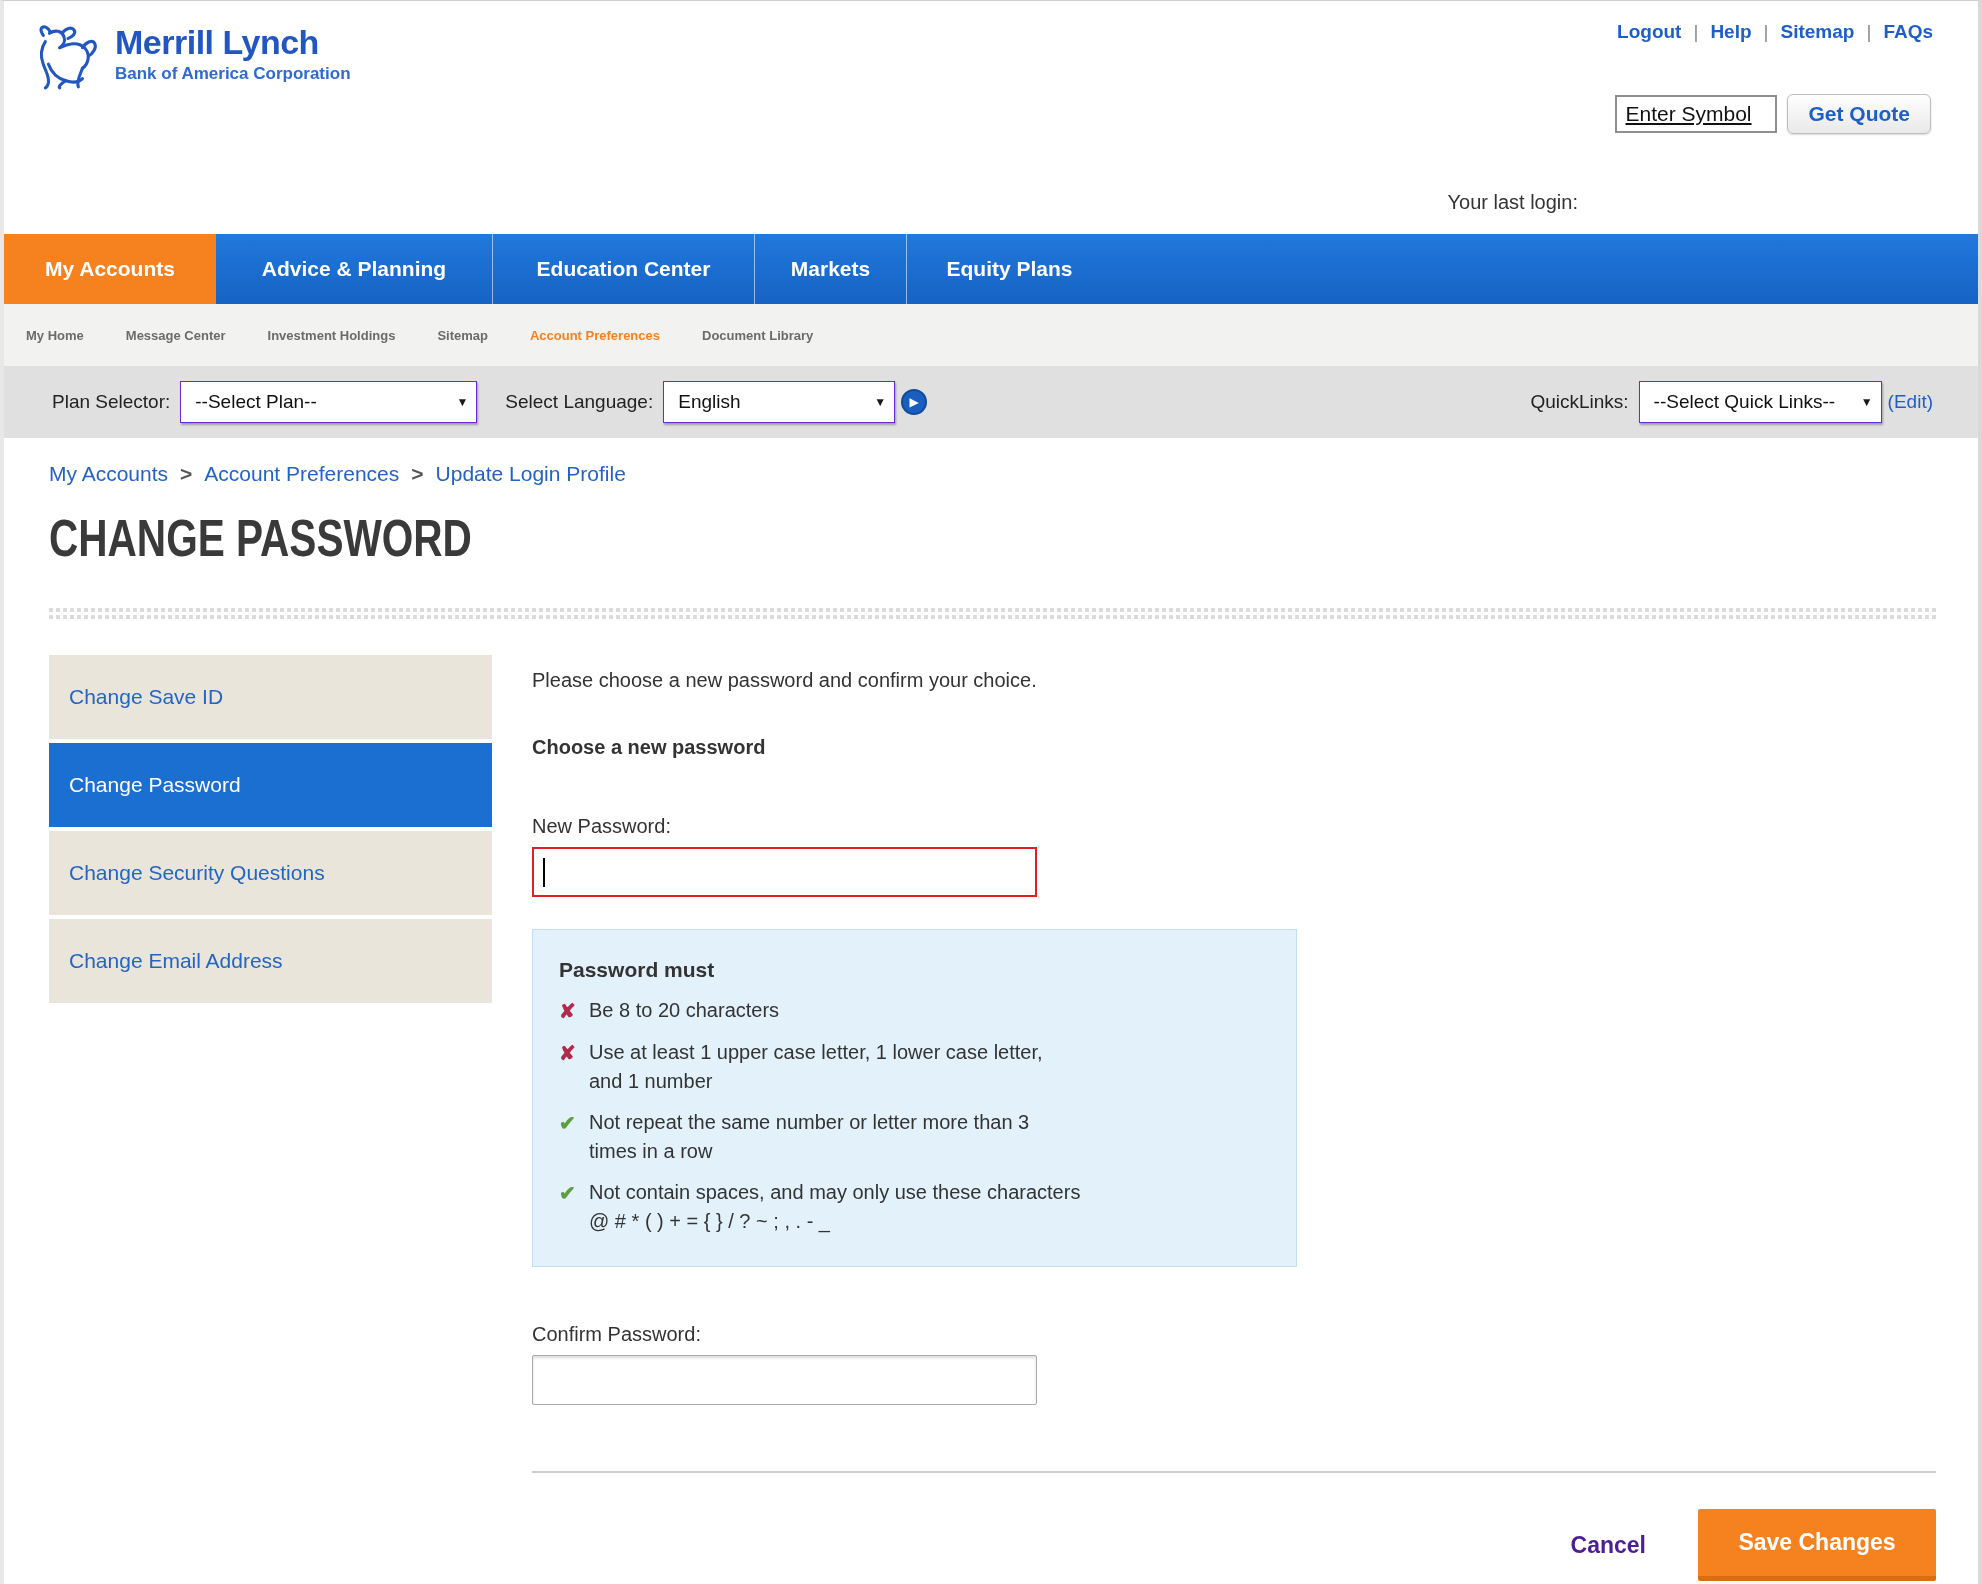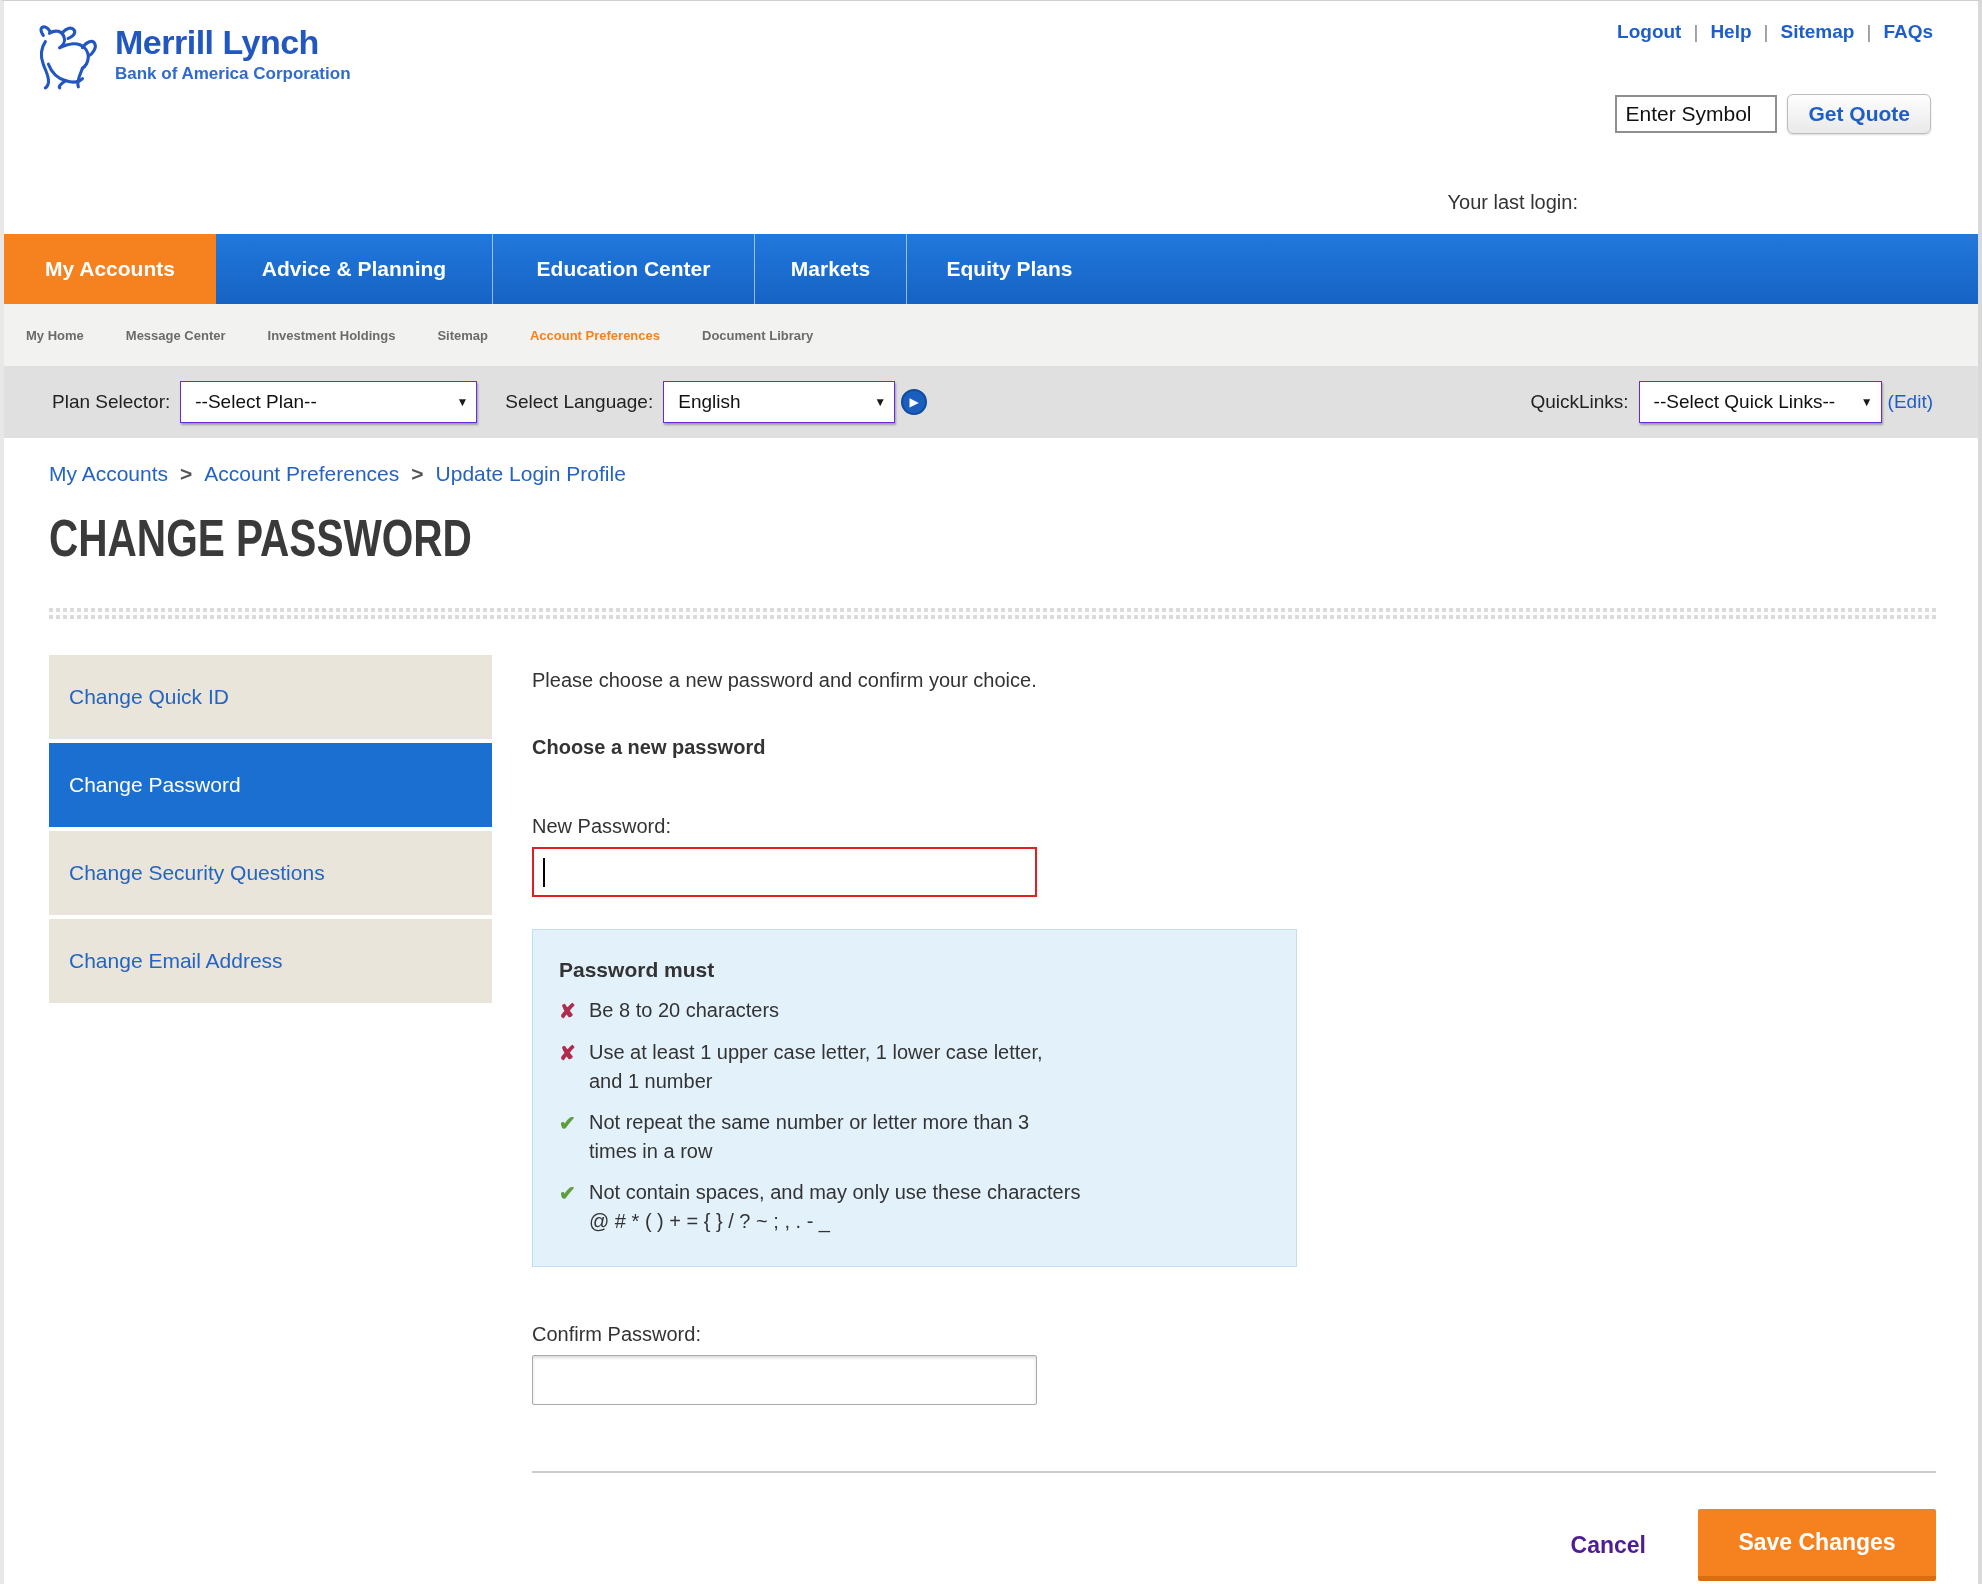--- a/index.html
+++ b/index.html
@@ -19,21 +19,21 @@
   .logo-text .brand { font-size:34px; font-weight:700; color:#2256C0; letter-spacing:-0.5px; }
   .logo-text .tagline { font-size:17px; font-weight:700; color:#2E6AD0; margin-top:2px; }
 
   .utility { position:absolute; top:20px; right:45px; font-size:19px; font-weight:700; }
   .utility a { color:#1E5EC8; text-decoration:none; cursor:pointer; }
   .utility .sep { color:#8A8A8A; font-weight:400; margin:0 12px; }
 
   .quote-row { position:absolute; top:93px; right:47px; display:flex; align-items:center; }
   .symbol-input {
     width:162px; height:38px; border:2px solid #8F8F8F; font-size:21px; padding:16px 8px;
-    font-family:"Liberation Sans", sans-serif; color:#111; background:#fff;
+    font-family:"Liberation Sans", sans-serif; color:#111; background:#fff;text-decoration:underline;
   }
   .get-quote-btn {
     margin-left:10px; height:40px; padding:0 20px; font-size:21px; font-weight:700; color:#1E5EC8;
     background:linear-gradient(#FEFEFE,#E9E9E9); border:1px solid #BDBDBD; border-radius:6px;
     box-shadow:0 1px 2px rgba(0,0,0,0.15); cursor:pointer; font-family:"Liberation Sans", sans-serif;
   }
   .last-login { position:absolute; top:190px; right:400px; font-size:20px; color:#333; }
 
   
   .primary-nav { display:flex; height:70px; background:linear-gradient(#2278DC,#1563C4); }
@@ -224,21 +224,21 @@
 
   <h1 class="page-title">CHANGE PASSWORD</h1>
   <div class="dotted">
     <div class="row"></div>
       <div class="row"></div>
   </div>
 
   <div class="content">
 
     <aside class="sidebar">
-      <div class="side-item">Change Quick ID</div>
+      <div class="side-item">Change Save ID</div>
       <div class="side-item active">Change Password</div>
       <div class="side-item">Change Security Questions</div>
       <div class="side-item">Change Email Address</div>
     </aside>
 
     <main class="main">
       <div class="intro">Please choose a new password and confirm your choice.</div>
       <div class="section-heading">Choose a new password</div>
 
       <div class="field-label">New Password:</div>

